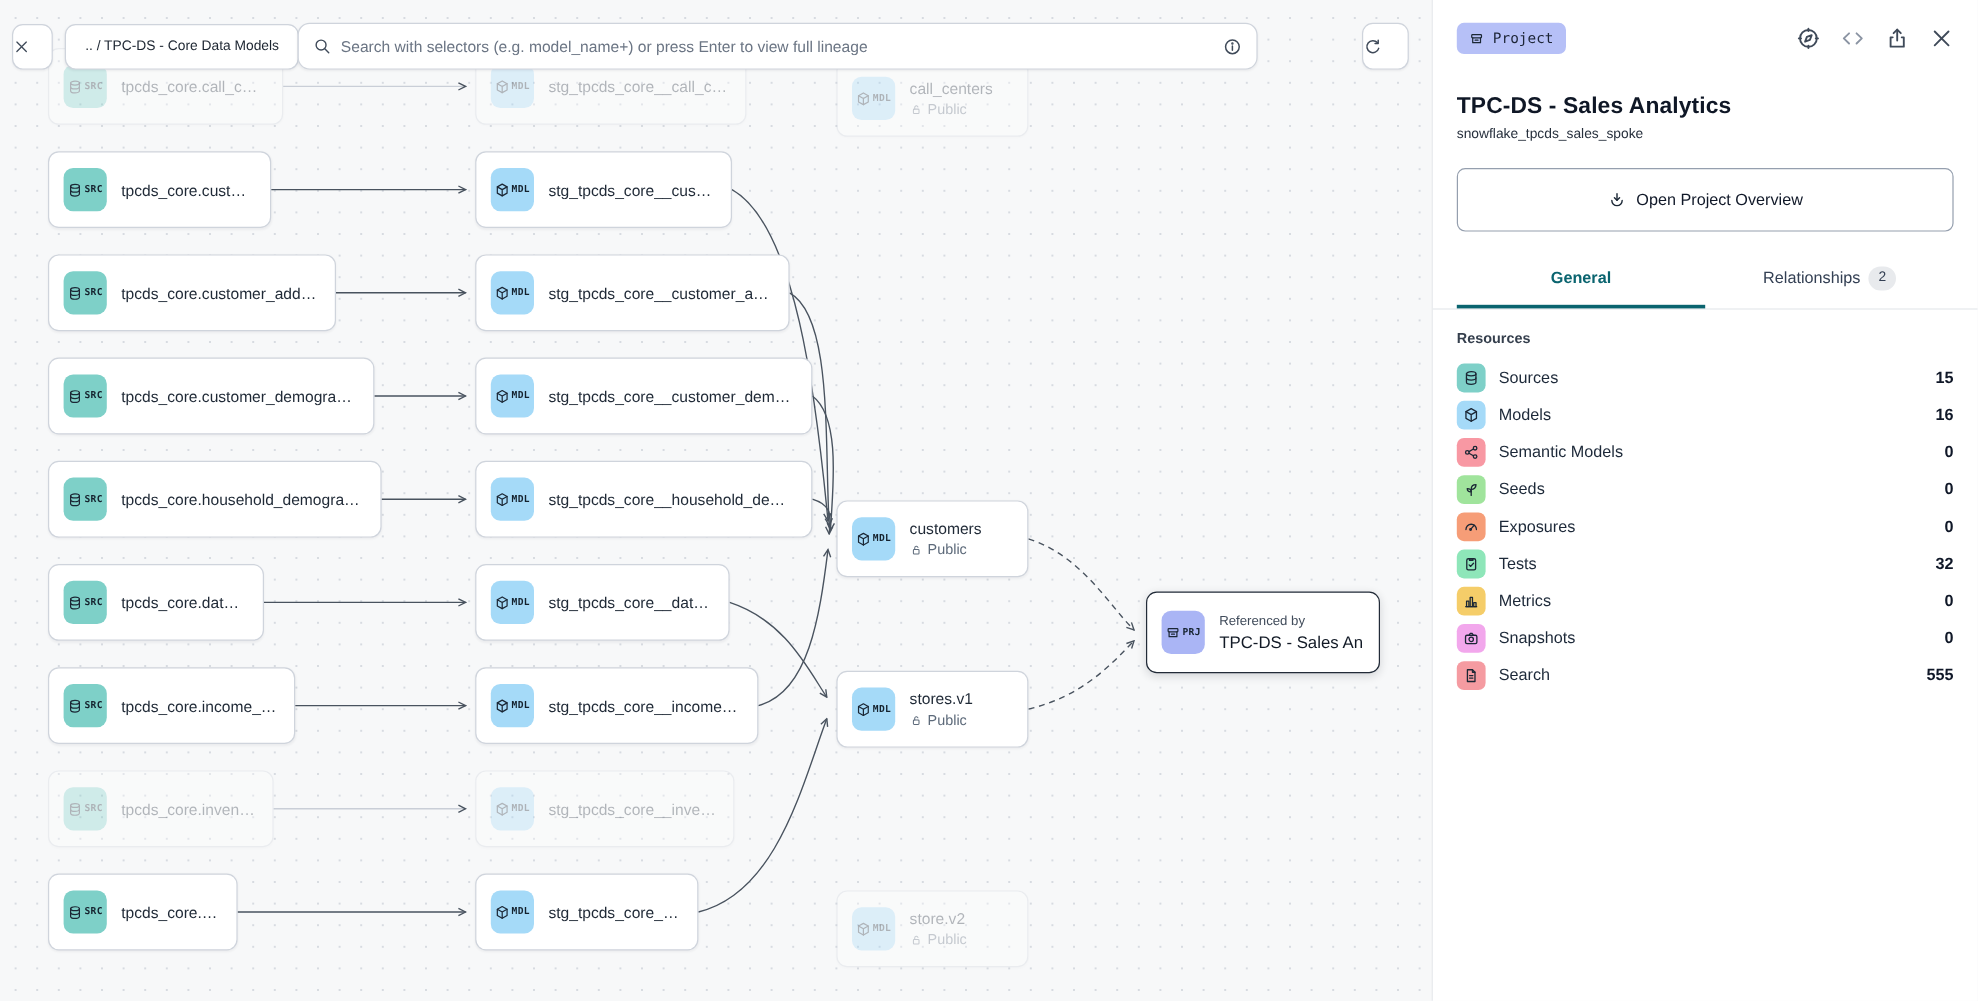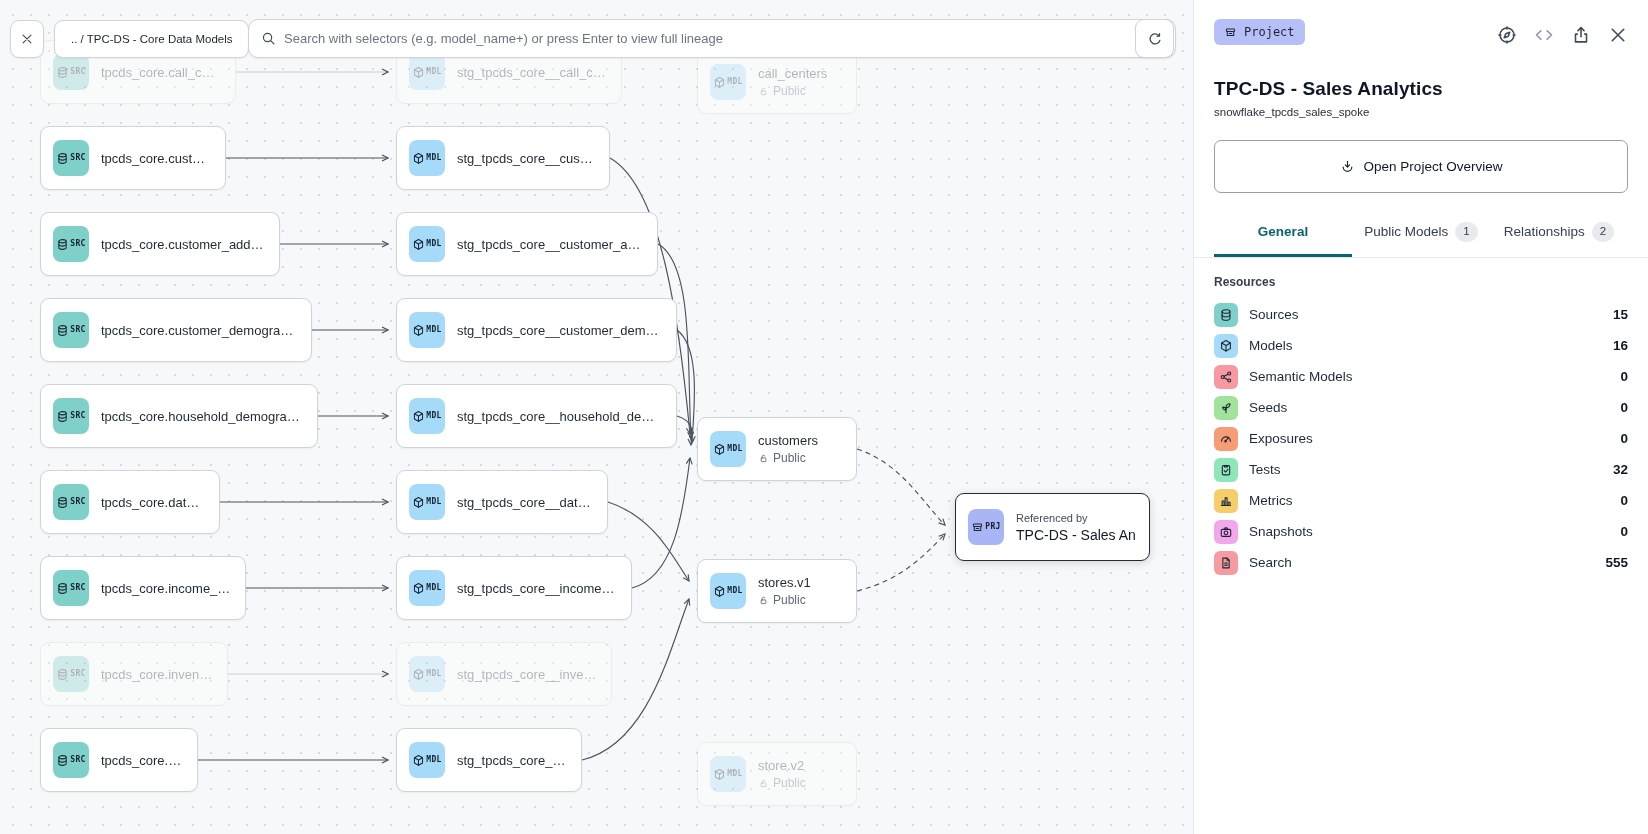--- a/index.html
+++ b/index.html
@@ -35,35 +35,35 @@
   .node-col { display:flex; flex-direction:column; gap:3px; overflow:hidden; }
   .vis-row { display:flex; align-items:center; gap:4px; font-size:12px; color:#5d6a7a; }
   .node.prj-node { height:68px; border:1.6px solid #222b38; border-radius:9px;
     box-shadow:0 2px 8px rgba(16,24,40,.16); }
   .prj-kicker { font-size:11px; color:#414c5b; }
   .prj-name { font-size:14px; color:#121a26; }
 
   
   .tb { position:absolute; z-index:5; background:#fff; border:1px solid #cfd4dc;
     border-radius:9px; box-shadow:0 1px 2px rgba(16,24,40,.06);
-    display:flex; align-items:center; justify-content:center; color:#2b3544; }
+    display:flex; align-items:center; color:#2b3544; }
   .close-btn { left:10px; top:20px; width:34px; height:38px; cursor:pointer; }
   .crumb { left:54px; top:20px; height:38px; padding:0 16px; font-size:11.5px;
     color:#1b2430; border-radius:9px; }
-  .searchbar { left:248px; top:19px; width:928px; height:39px; border-radius:10px;
+  .searchbar { left:248px; top:19px; width:800px; height:39px; border-radius:10px;
     justify-content:flex-start; padding:16px 12px; gap:8px; }
   .searchbar input { border:none; outline:none; flex:1; font-size:13px;
     font-family:"Liberation Sans", sans-serif; color:#1d2939; background:transparent; }
   .searchbar input::placeholder { color:#69738322; color:#6b7584; }
   .refresh-btn { left:1135px; top:19px; width:39px; height:39px; cursor:pointer; }
 
   
   .sidebar { position:absolute; left:1193px; top:0; width:455px; height:834px;
     background:#ffffff; border-left:1px solid #e5e8ec; padding:19px 20px; z-index:6; }
-  .sb-top { display:flex; align-items:flex-end; justify-content:space-between; }
+  .sb-top { display:flex; align-items:center; justify-content:space-between; }
   .proj-badge { display:inline-flex; align-items:center; gap:7px; background:#b6c0f7;
     color:#1d2537; border-radius:6px; height:26px; padding:0 10px;
     font-family:"DejaVu Sans Mono", monospace; font-size:12px; }
   .sb-icons { display:flex; align-items:center; gap:17px; color:#3f4754; }
   .sb-icons .icbtn { cursor:pointer; display:flex; }
   .sb-title { margin-top:33px; font-size:19px; font-weight:bold; color:#0f1726;
     letter-spacing:.1px; }
   .sb-sub { margin-top:6px; font-size:11.5px; color:#27303d; }
   .overview-btn { margin-top:22px; width:100%; height:53px; background:#fff;
     border:1px solid #959fae; border-radius:7px; display:flex; align-items:center;
@@ -484,24 +484,20 @@
         <path d="M3.4 8.6 a4.6 4.6 0 0 0 9.2 0"></path>
       </svg>
     <span>Open Project Overview</span>
   </button>
 
   <div class="tabs">
     <span class="tab active">
         <span>General</span>
       </span>
     <span class="tab">
-        <span>Public Models</span>
-        <span class="tab-badge">1</span>
-      </span>
-    <span class="tab">
         <span>Relationships</span>
         <span class="tab-badge">2</span>
       </span>
   </div>
 
   <div class="res-heading">Resources</div>
 
   <div class="res-list">
     <div class="res-row">
       <span class="res-chip" style="background:#7ed0c8">

